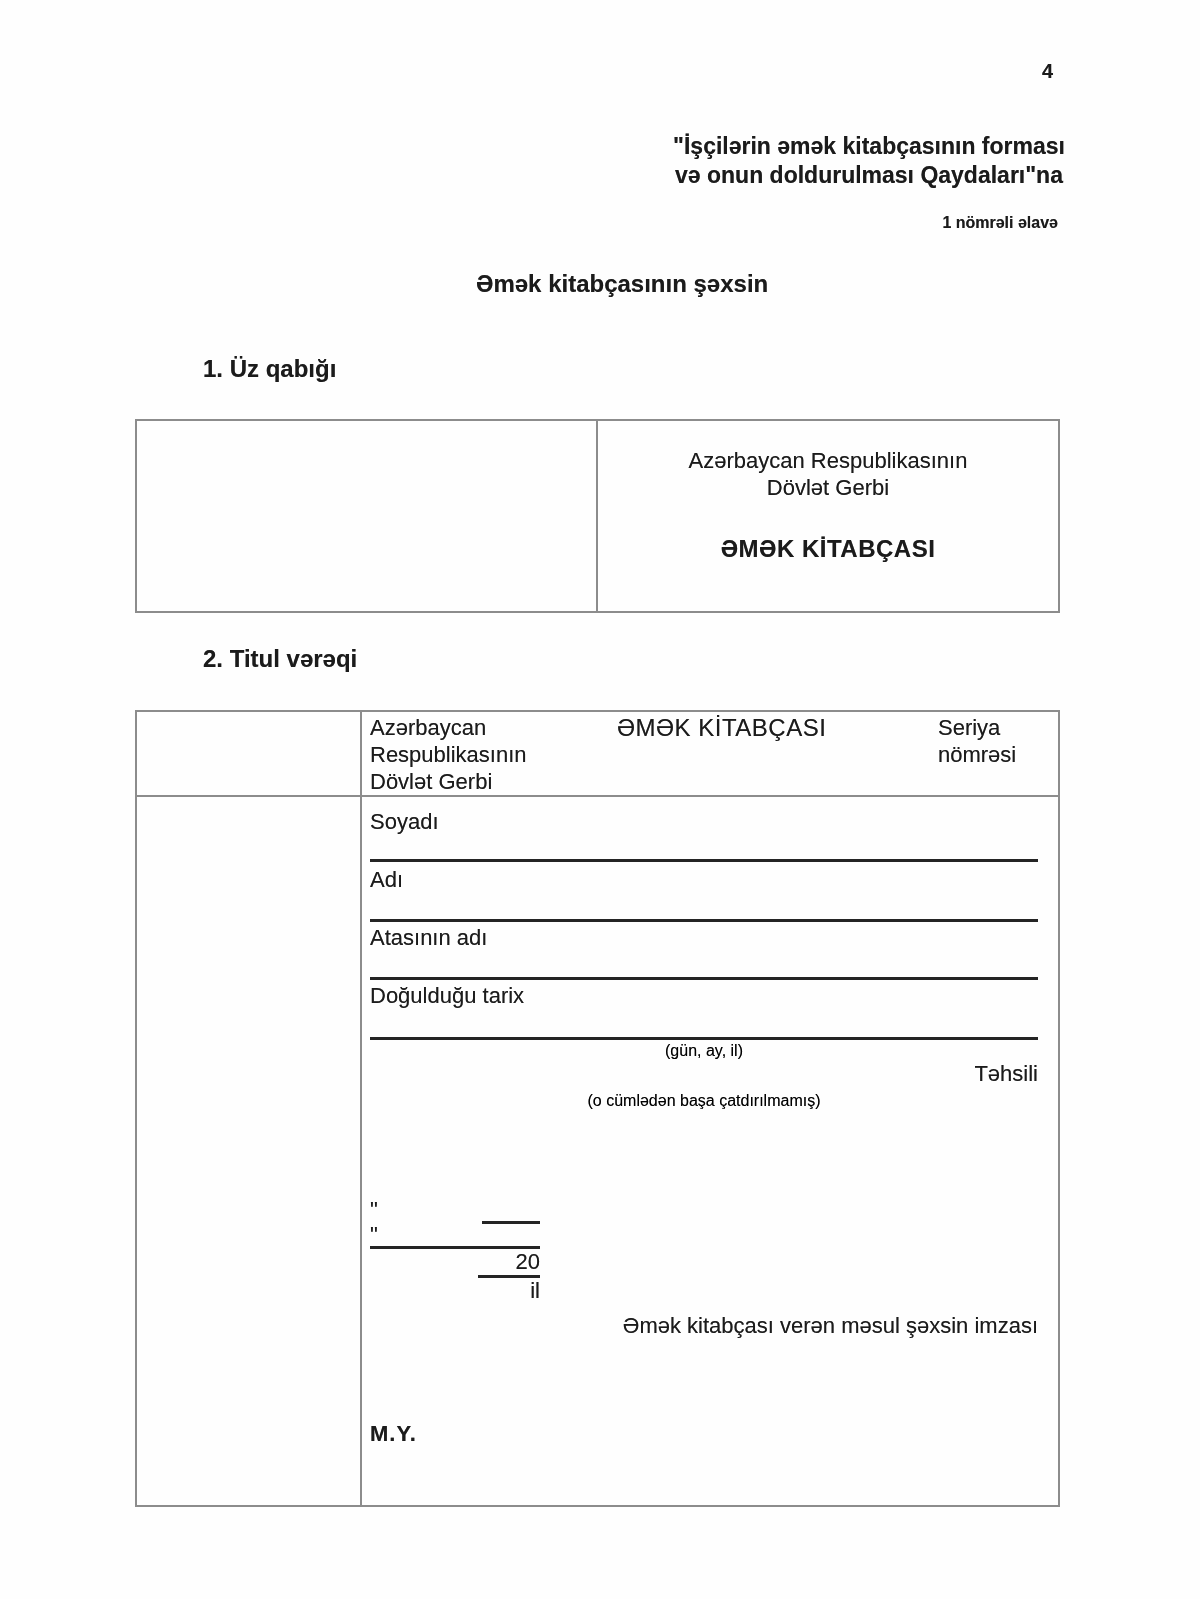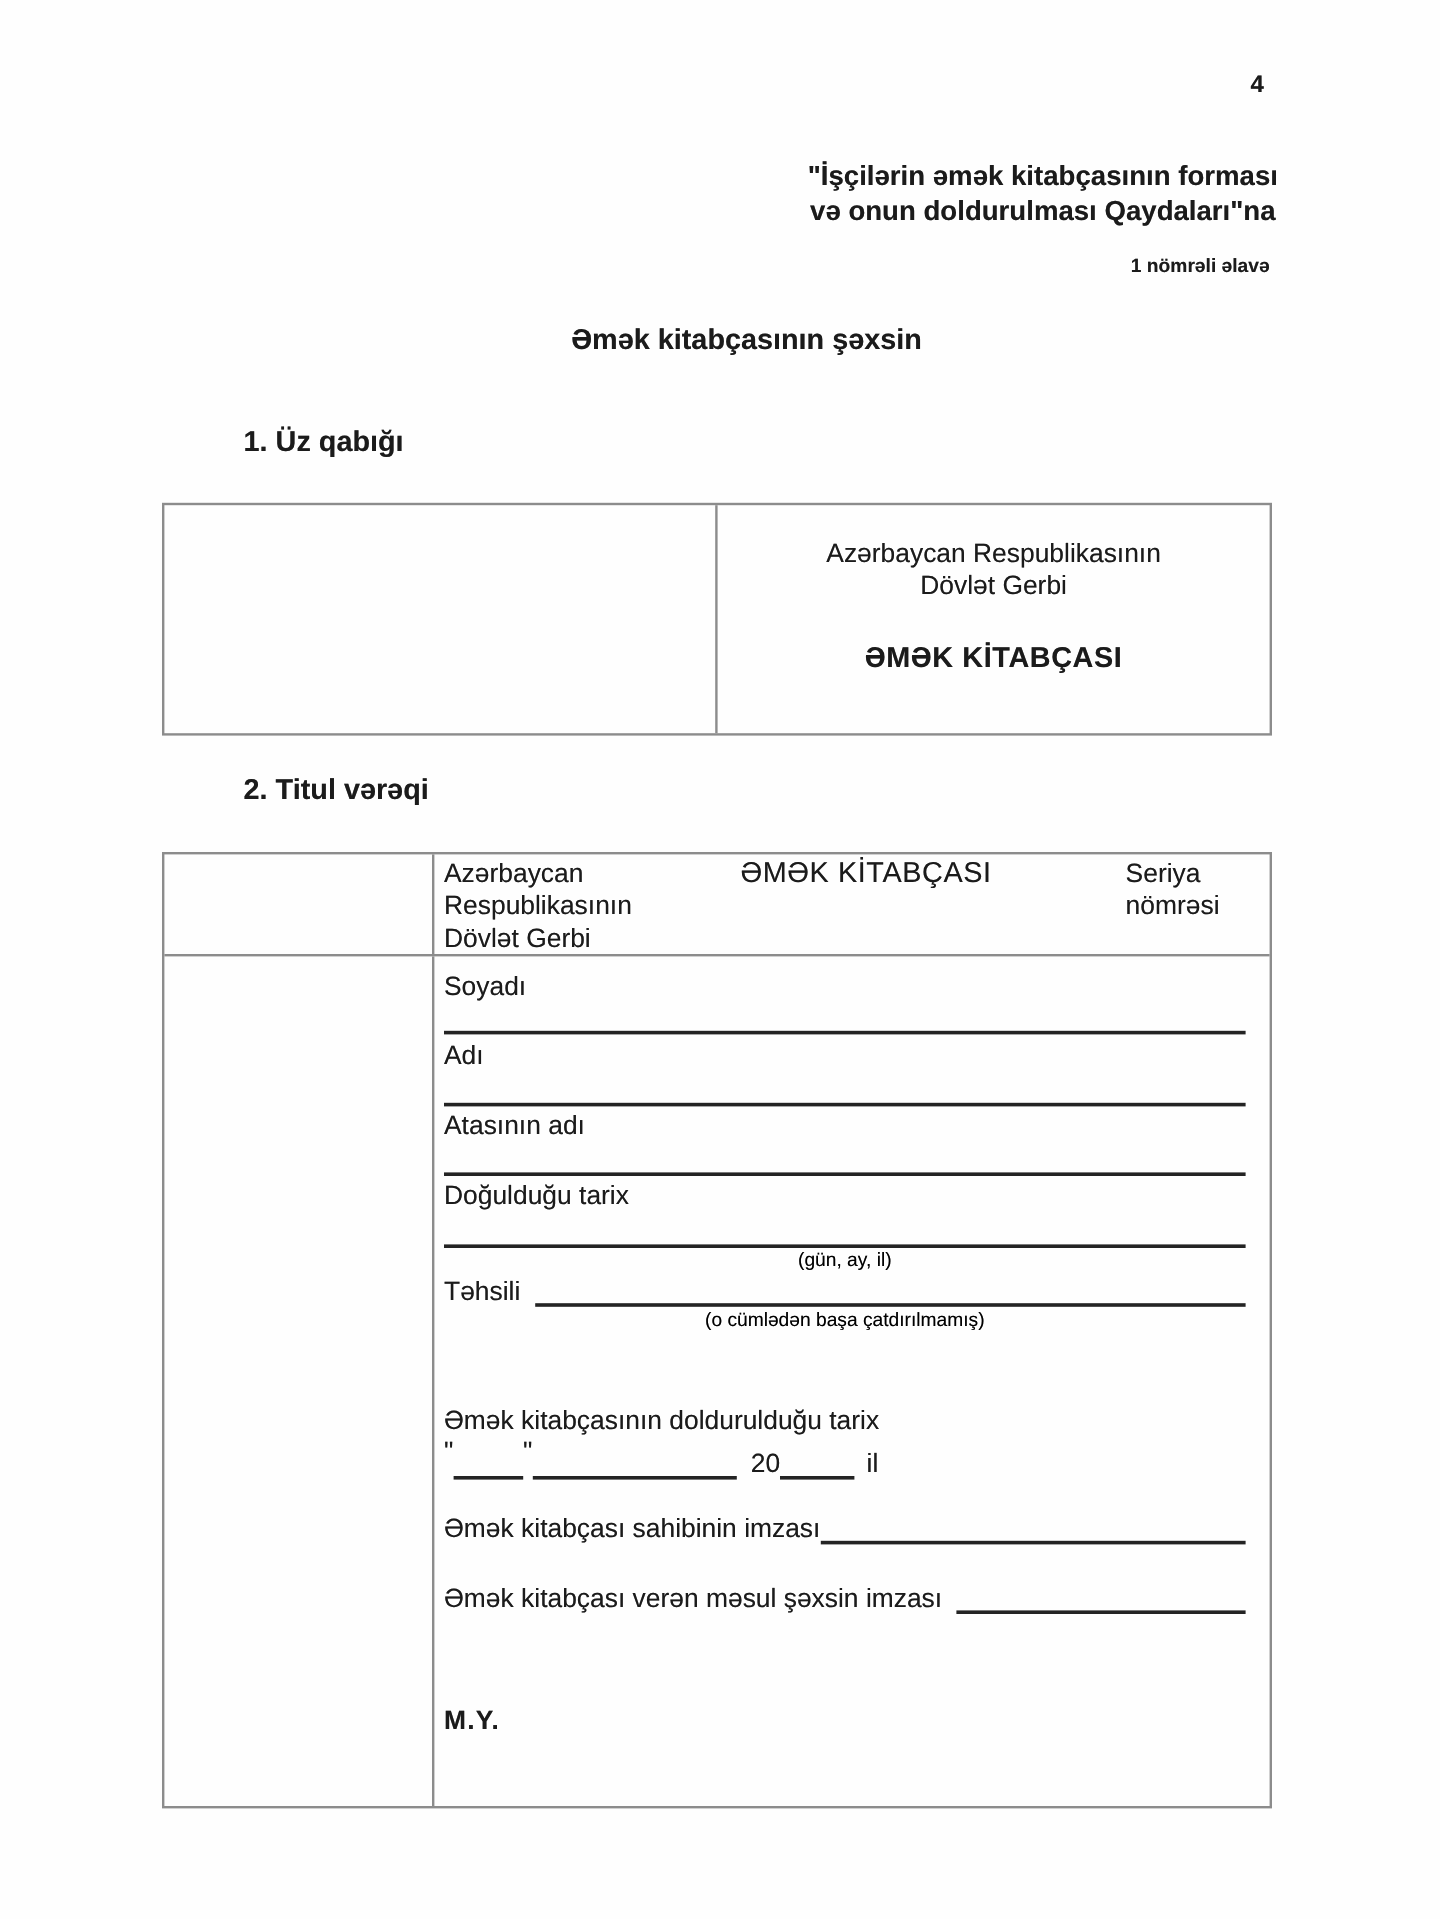--- a/index.html
+++ b/index.html
@@ -35,21 +35,21 @@
   .tt-cell-narrow { width:225px; border-right:2px solid #8c8c8c; box-sizing:border-box; }
   .tt-cell-main { flex:1; position:relative; }
   .tt-caption { position:absolute; left:8px; top:2px; width:215px; font-size:22px; line-height:27px; }
   .tt-book { position:absolute; left:255px; top:2px; font-size:24px; letter-spacing:0.5px; }
   .tt-series { position:absolute; left:576px; top:2px; width:112px; font-size:22px; line-height:27px; }
 
   .tt-form { font-size:22px; }
   .f-label { position:absolute; left:8px; line-height:26px; }
   .rule { position:absolute; left:8px; right:20px; height:0; border-bottom:3px solid #242424; }
   .f-note { position:absolute; left:8px; right:20px; text-align:center; font-size:16px; color:#000000; }
-  .f-inline { position:absolute; left:8px; right:20px; display:flex; align-items:flex-end; }
+  .f-inline { position:absolute; left:8px; right:20px; display:flex; align-items:flex-end;flex-direction:column; }
   .f-inline .lbl { white-space:nowrap; line-height:26px; }
   .blank { border-bottom:3px solid #242424; height:0; }
   .blank.grow { flex:1; }
   .gap12 { width:12px; } .gap10 { width:10px; }
   .quote { align-self:flex-start; line-height:1; font-size:22px; }
   .seal { position:absolute; left:8px; font-size:22px; font-weight:bold; letter-spacing:1px; }
 </style>
 </head>
 <body>
 
@@ -107,37 +107,32 @@
         <div class="f-note" style="top:245px">(gün, ay, il)</div>
 
         <div class="f-inline" style="top:264px; height:28px">
           <span class="lbl">Təhsili</span>
           <span class="gap12"></span>
           <span class="blank grow"></span>
         </div>
         <div class="f-note" style="top:295px">(o cümlədən başa çatdırılmamış)</div>
 
 
-        <div class="f-label" style="top:374px">Əmək kitabçasının doldurulduğu tarix</div>
         <div class="f-inline" style="top:402px; height:34px; right:auto">
           <span class="quote">"</span>
           <span class="blank" style="width:58px"></span>
           <span class="quote">"</span>
           <span class="blank" style="width:170px"></span>
           <span class="gap12"></span>
           <span class="lbl">20</span>
           <span class="blank" style="width:62px"></span>
           <span class="gap10"></span>
           <span class="lbl">il</span>
         </div>
 
-        <div class="f-inline" style="top:460px; height:30px">
-          <span class="lbl">Əmək kitabçası sahibinin imzası</span>
-          <span class="blank grow"></span>
-        </div>
 
         <div class="f-inline" style="top:516px; height:32px">
           <span class="lbl">Əmək kitabçası verən məsul şəxsin imzası</span>
           <span class="gap12"></span>
           <span class="blank grow"></span>
         </div>
 
         <div class="seal" style="top:624px">M.Y.</div>
 
       </div>

